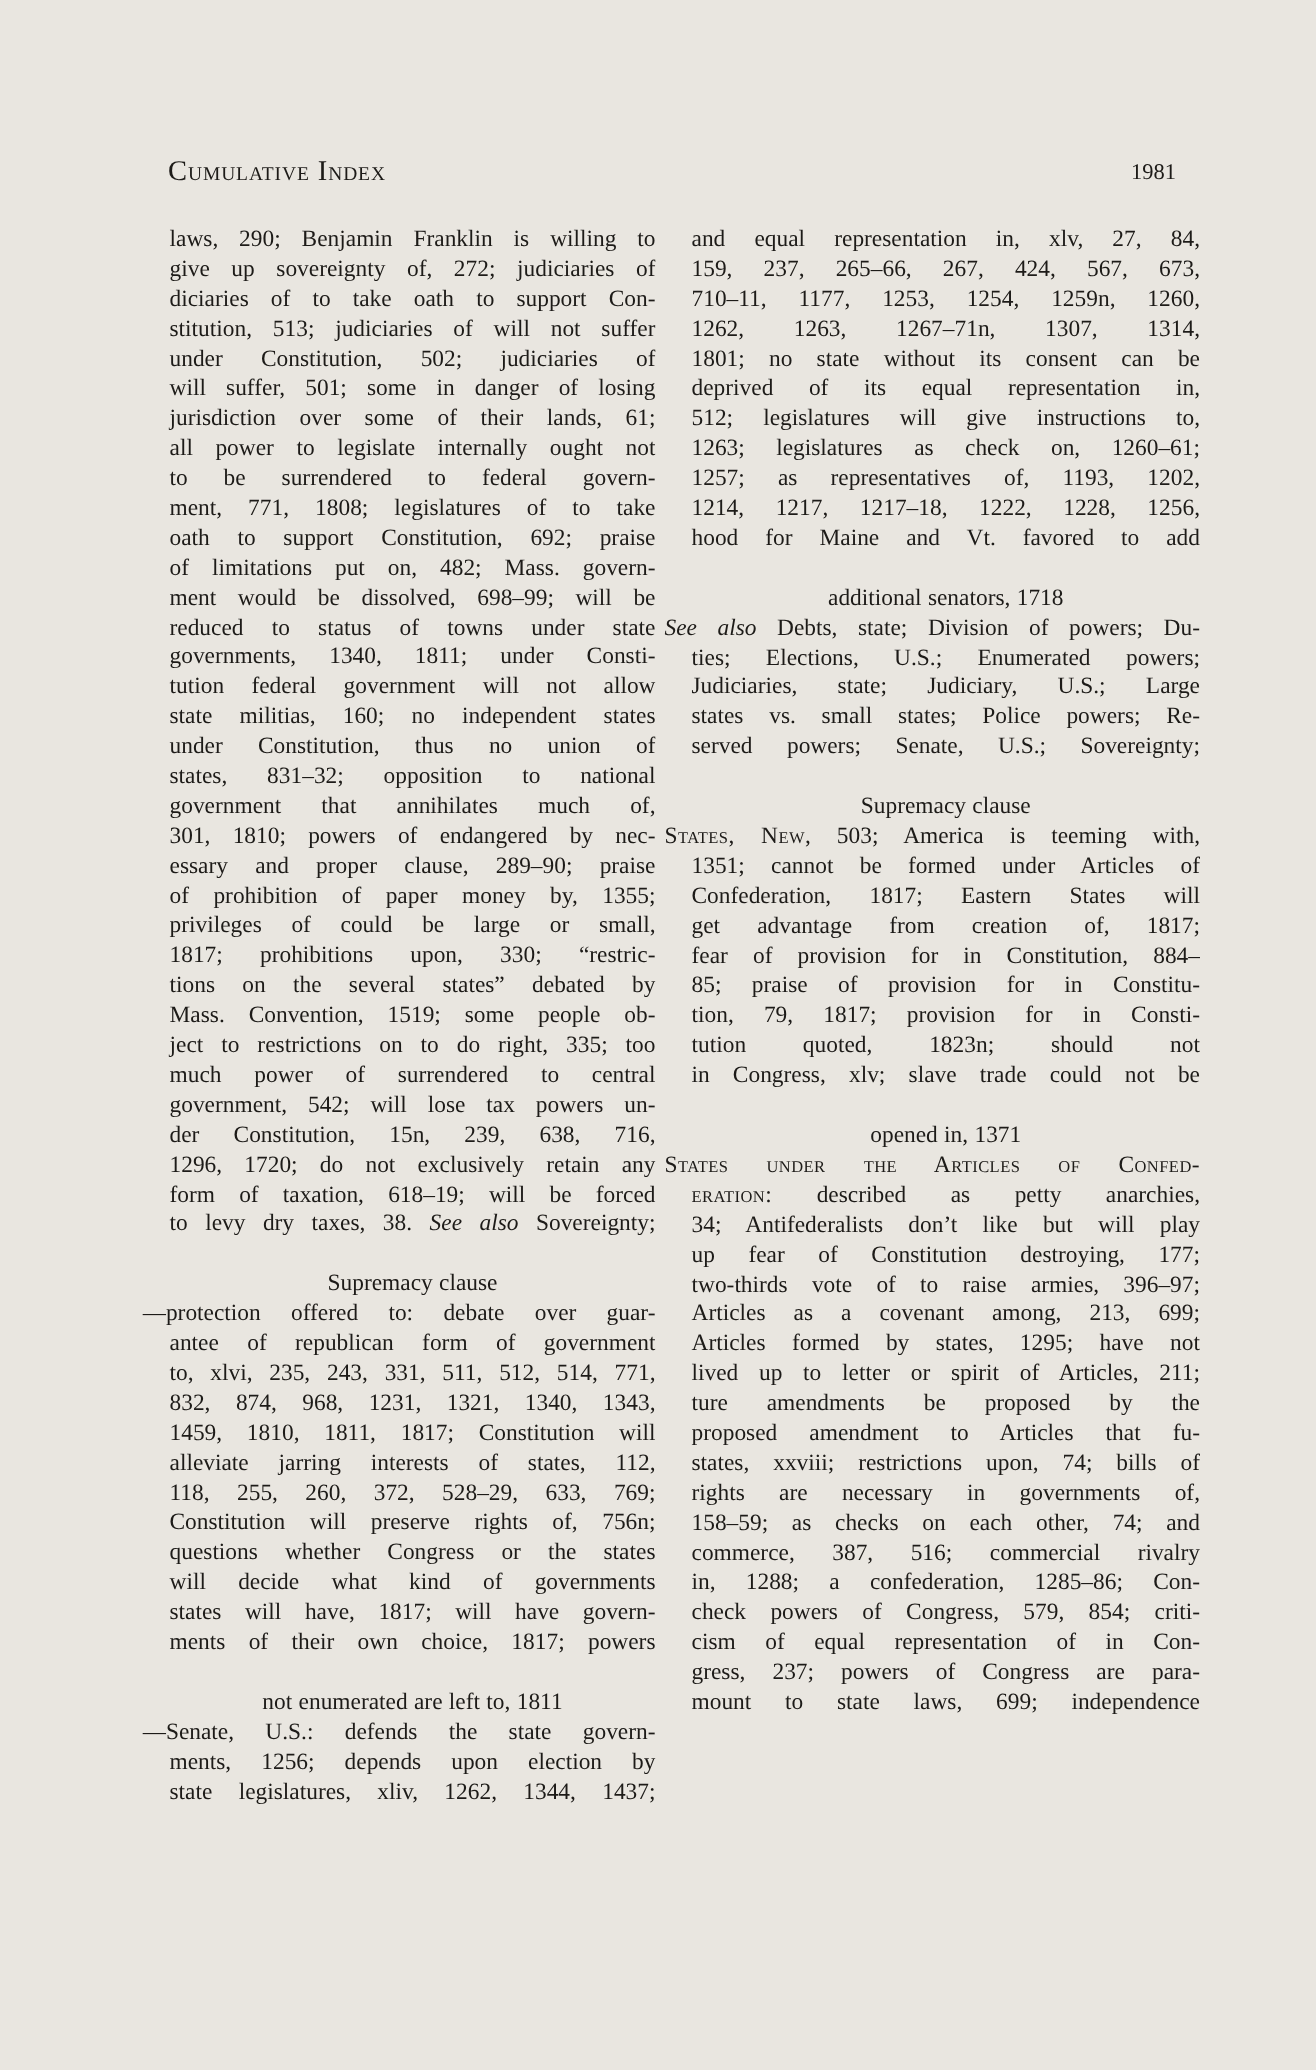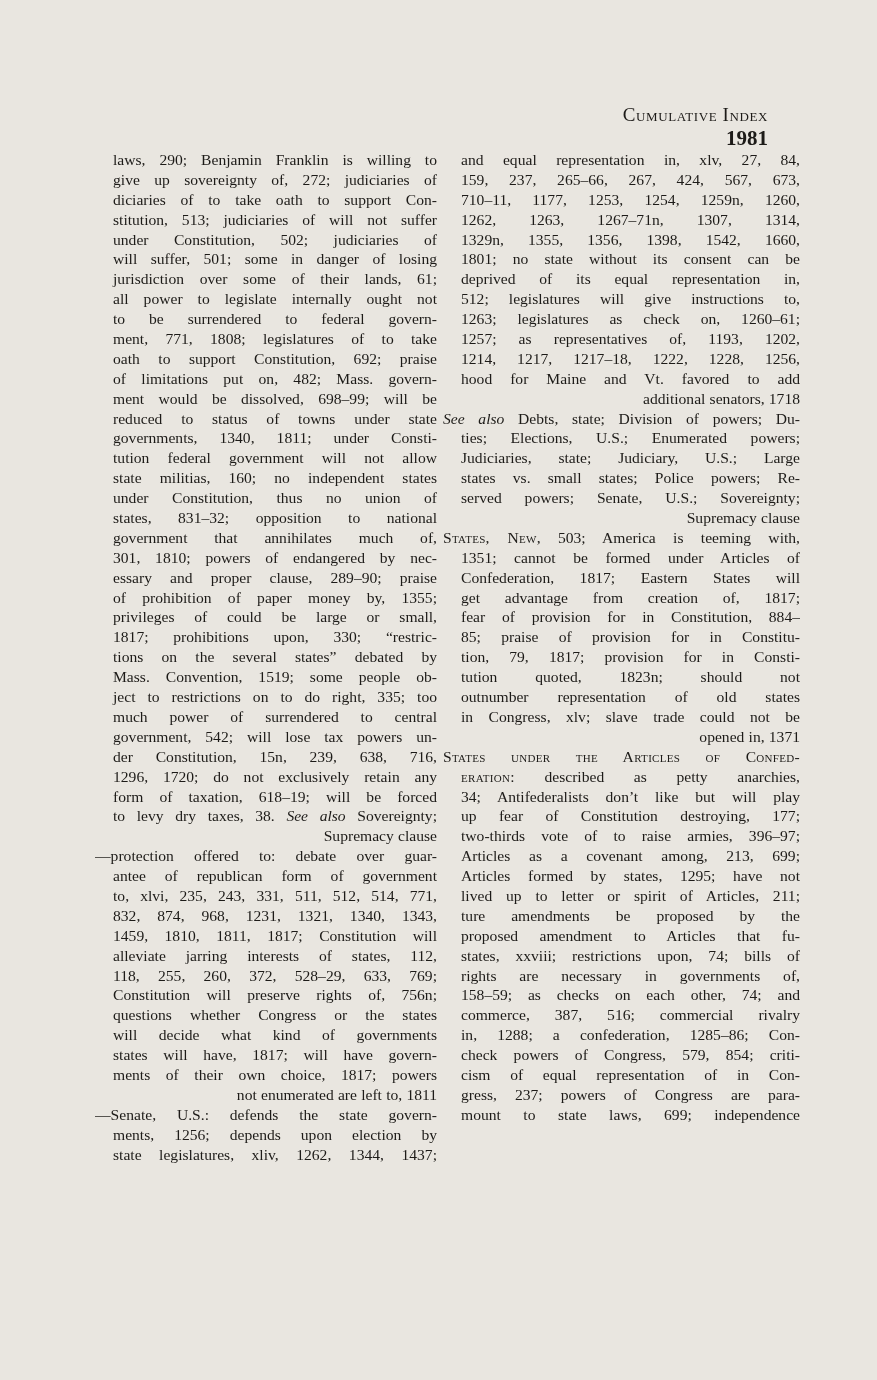--- a/index.html
+++ b/index.html
@@ -6,49 +6,48 @@
   .page{
     position:relative;
     width:877px;height:1380px;
     background:#e9e6e0;
     font-family:"Liberation Serif","DejaVu Serif",serif;
     color:#1d1b18;
     overflow:hidden;
   }
   .header{
     position:absolute;
-    left:96px;top:104px;width:672px;
-    display:flex;justify-content:space-between;align-items:flex-end;flex-direction:column;
+    left:112px;top:104px;width:672px;
+    display:flex;justify-content:space-between;align-items:center;
   }
   .htitle{
     font-variant:small-caps;
     font-size:19px;
     letter-spacing:0.6px;
     color:#1d1b18;
   }
   .pagenum{
-    font-size:21px;
+    font-size:15px;
     color:#1d1b18;
-    font-weight:bold;
   }
   .col{position:absolute;top:150px;}
   .col-left{left:95px;width:342px;}
   .col-right{left:443px;width:357px;}
   .line{
     font-size:15.6px;
     line-height:19.9px;
     height:19.9px;
     overflow:hidden;
     text-align:justify;
     padding-left:18px;
     word-spacing:0.02em;
   }
   
   .line::after{content:"";display:inline-block;width:100%;height:0;}
-  .line.last{text-align:right;}
+  .line.last{text-align:center;margin-top:20px;}
   .line.last::after{content:none;}
   .line.out{text-indent:-18px;}
   .it{font-style:italic;}
   .sc{font-variant:small-caps;letter-spacing:0.3px;}
 </style>
 </head>
 <body>
 
 <div class="page">
   <div class="header">
@@ -106,21 +105,20 @@
       <div class="line last"><span>not enumerated are left to, 1811</span></div>
       <div class="line out"><span>—Senate, U.S.: defends the state govern-</span></div>
       <div class="line"><span>ments, 1256; depends upon election by</span></div>
       <div class="line"><span>state legislatures, xliv, 1262, 1344, 1437;</span></div>
     </div>
   <div class="col col-right">
       <div class="line"><span>and equal representation in, xlv, 27, 84,</span></div>
       <div class="line"><span>159, 237, 265–66, 267, 424, 567, 673,</span></div>
       <div class="line"><span>710–11, 1177, 1253, 1254, 1259n, 1260,</span></div>
       <div class="line"><span>1262, 1263, 1267–71n, 1307, 1314,</span></div>
-      <div class="line"><span>1329n, 1355, 1356, 1398, 1542, 1660,</span></div>
       <div class="line"><span>1801; no state without its consent can be</span></div>
       <div class="line"><span>deprived of its equal representation in,</span></div>
       <div class="line"><span>512; legislatures will give instructions to,</span></div>
       <div class="line"><span>1263; legislatures as check on, 1260–61;</span></div>
       <div class="line"><span>1257; as representatives of, 1193, 1202,</span></div>
       <div class="line"><span>1214, 1217, 1217–18, 1222, 1228, 1256,</span></div>
       <div class="line"><span>hood for Maine and Vt. favored to add</span></div>
       <div class="line last"><span>additional senators, 1718</span></div>
       <div class="line out"><span class="it">See also</span><span> Debts, state; Division of powers; Du-</span></div>
       <div class="line"><span>ties; Elections, U.S.; Enumerated powers;</span></div>
@@ -129,21 +127,20 @@
       <div class="line"><span>served powers; Senate, U.S.; Sovereignty;</span></div>
       <div class="line last"><span>Supremacy clause</span></div>
       <div class="line out"><span class="sc">States, New</span><span>, 503; America is teeming with,</span></div>
       <div class="line"><span>1351; cannot be formed under Articles of</span></div>
       <div class="line"><span>Confederation, 1817; Eastern States will</span></div>
       <div class="line"><span>get advantage from creation of, 1817;</span></div>
       <div class="line"><span>fear of provision for in Constitution, 884–</span></div>
       <div class="line"><span>85; praise of provision for in Constitu-</span></div>
       <div class="line"><span>tion, 79, 1817; provision for in Consti-</span></div>
       <div class="line"><span>tution quoted, 1823n; should not</span></div>
-      <div class="line"><span>outnumber representation of old states</span></div>
       <div class="line"><span>in Congress, xlv; slave trade could not be</span></div>
       <div class="line last"><span>opened in, 1371</span></div>
       <div class="line out"><span class="sc">States under the Articles of Confed-</span></div>
       <div class="line"><span class="sc">eration:</span><span> described as petty anarchies,</span></div>
       <div class="line"><span>34; Antifederalists don’t like but will play</span></div>
       <div class="line"><span>up fear of Constitution destroying, 177;</span></div>
       <div class="line"><span>two-thirds vote of to raise armies, 396–97;</span></div>
       <div class="line"><span>Articles as a covenant among, 213, 699;</span></div>
       <div class="line"><span>Articles formed by states, 1295; have not</span></div>
       <div class="line"><span>lived up to letter or spirit of Articles, 211;</span></div>

